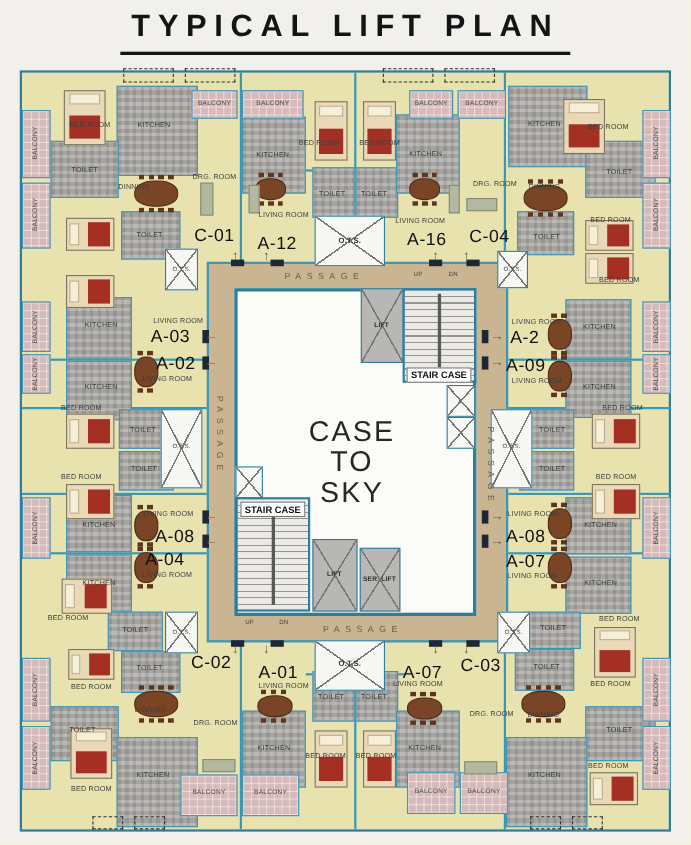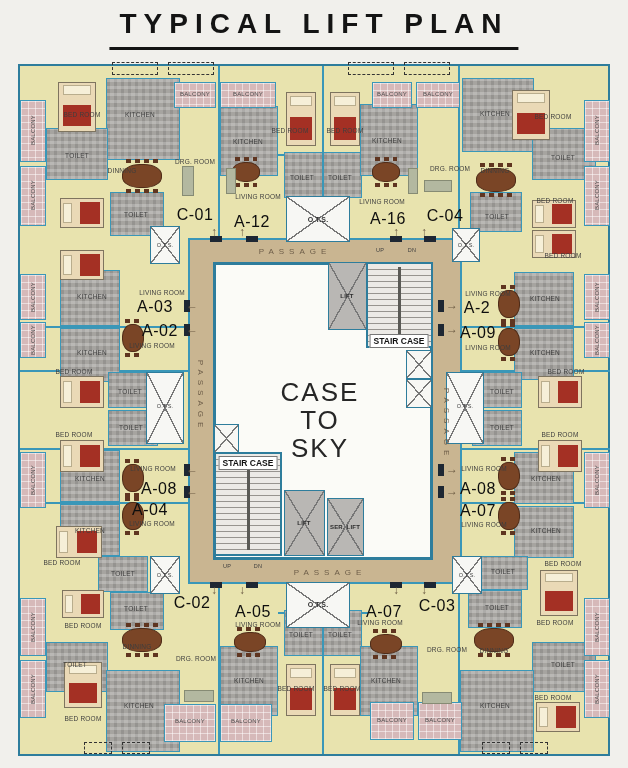--- a/index.html
+++ b/index.html
@@ -372,15 +372,15 @@
 <div class="u" style="left:445px;top:216px">C-04</div>
 <div class="u" style="left:155px;top:307px">A-03</div>
 <div class="u" style="left:160px;top:331px">A-02</div>
 <div class="u" style="left:159px;top:489px">A-08</div>
 <div class="u" style="left:150px;top:510px">A-04</div>
 <div class="u" style="left:477px;top:308px">A-2</div>
 <div class="u" style="left:478px;top:333px">A-09</div>
 <div class="u" style="left:478px;top:489px">A-08</div>
 <div class="u" style="left:478px;top:511px">A-07</div>
 <div class="u" style="left:192px;top:603px">C-02</div>
-<div class="u" style="left:253px;top:612px">A-05</div>
+<div class="u" style="left:253px;top:612px">A-01</div>
 <div class="u" style="left:384px;top:612px">A-07</div>
 <div class="u" style="left:437px;top:606px">C-03</div>
 
 </body></html>

